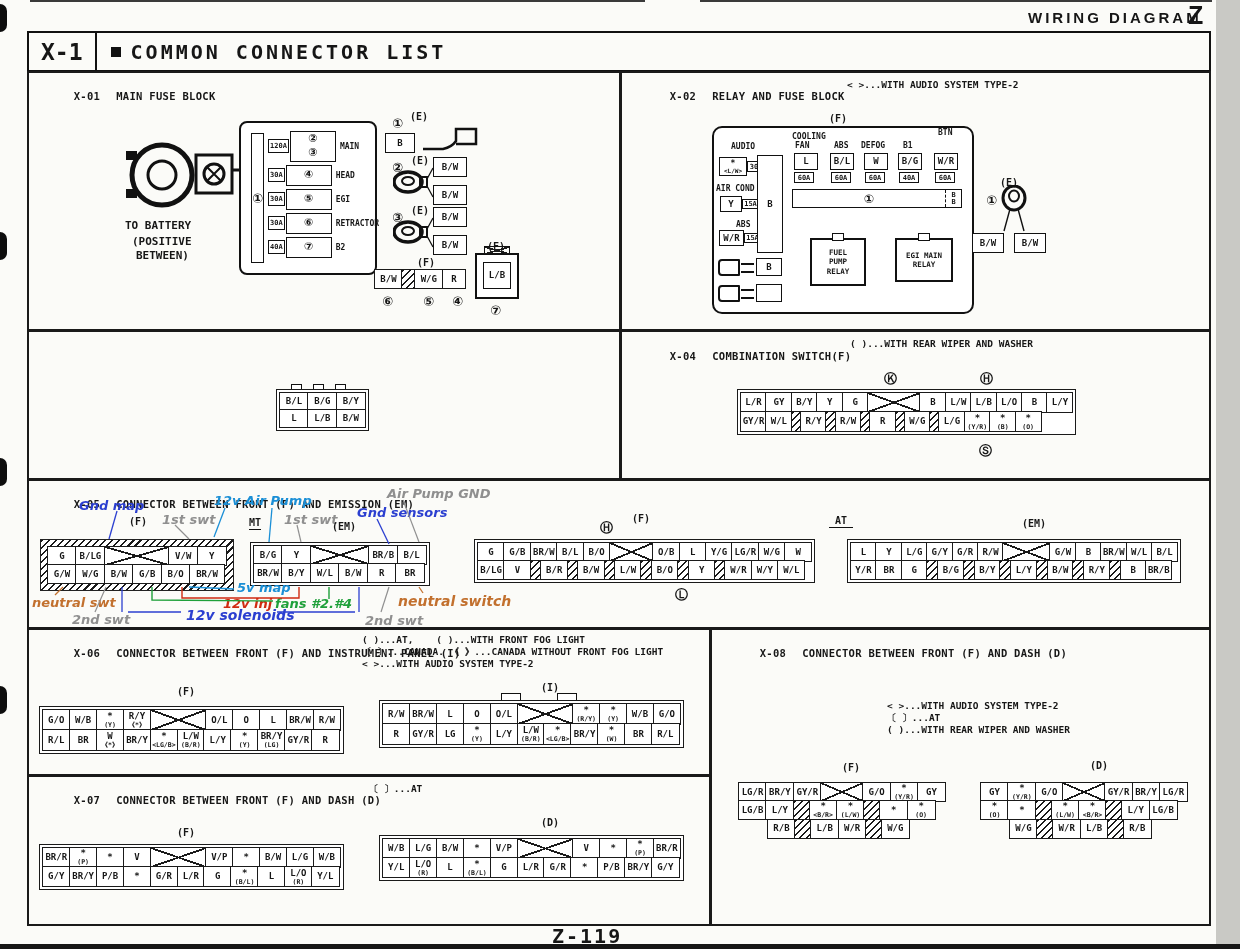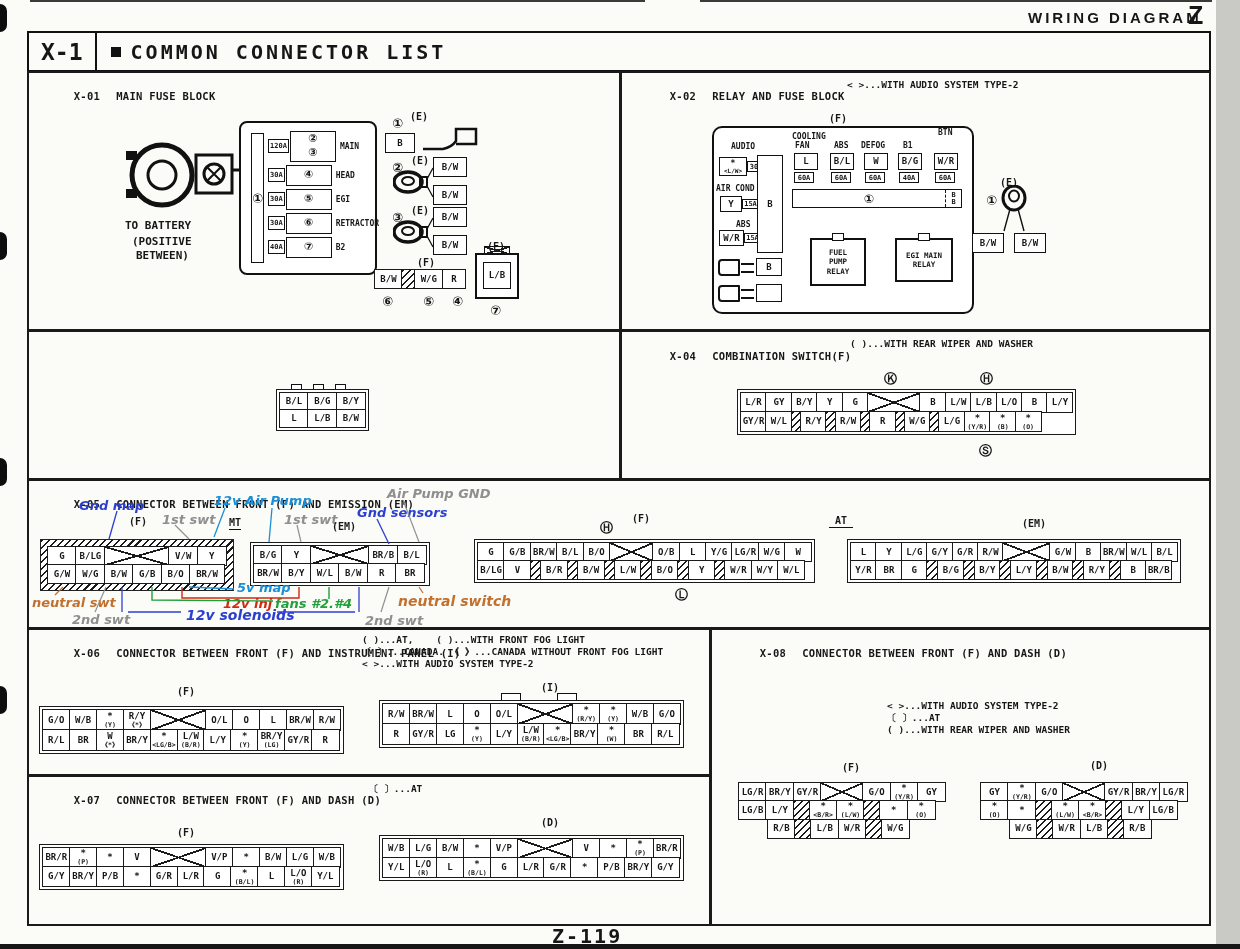--- a/index.html
+++ b/index.html
@@ -449,21 +449,21 @@
   <div class="sec" style="left:27px;top:479px;width:1184px;height:150px">
     <div class="abs sechead" style="left:5px;top:5px">
       <span class="sc">X-05</span><span>CONNECTOR BETWEEN FRONT (F) AND EMISSION (EM)</span>
     </div>
 
     <div class="abs hw c-blue" style="left:50px;top:17px">Gnd  map</div>
     <div class="abs hw c-cyan" style="left:185px;top:12px">12v Air Pump</div>
     <div class="abs hw c-gray" style="left:358px;top:5px">Air Pump GND</div>
     <div class="abs plabel" style="left:100px;top:35px">(F)</div>
     <div class="abs hw c-gray" style="left:133px;top:31px">1st swt</div>
-    <div class="abs plabel" style="left:200px;top:36px;border-bottom:1.5px solid #111;padding-bottom:1px">MT</div>
+    <div class="abs plabel" style="left:220px;top:36px;border-bottom:1.5px solid #111;padding-bottom:1px">MT</div>
     <div class="abs hw c-gray" style="left:255px;top:31px">1st swt</div>
     <div class="abs plabel" style="left:303px;top:40px">(EM)</div>
     <div class="abs hw c-blue" style="left:328px;top:24px">Gnd sensors</div>
 
     <div style="left:11px;top:58px" class="conn hatchwrap">
         <div class="crow">
           <div class="cell" style="width: 30px; height: 20px;">
             <div class="ct">G</div>
           </div>
           <div class="cell" style="width: 30px; height: 20px;">

